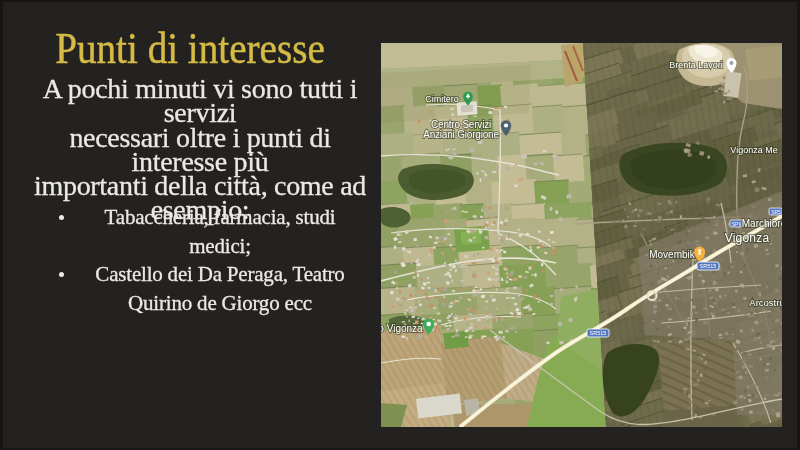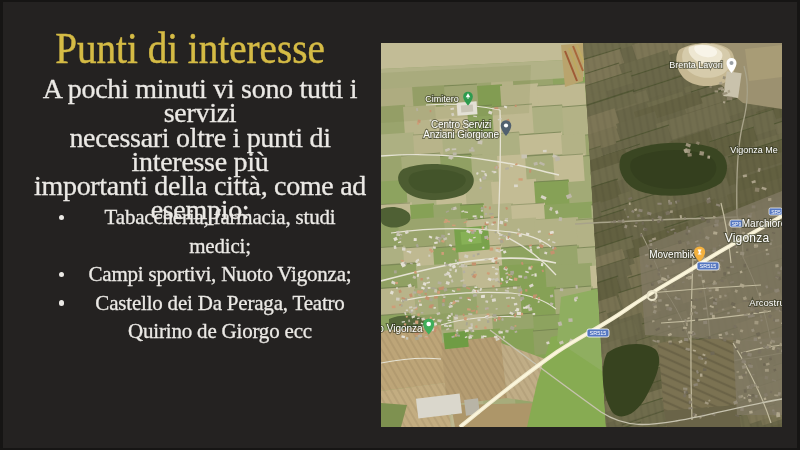--- a/index.html
+++ b/index.html
@@ -11,21 +11,20 @@
 
 <div class="t" style="left:0;top:23px;width:380px;text-align:center;font-size:45px;line-height:50px;color:#d5bb45;transform:scaleX(0.87);-webkit-text-stroke:0.5px #d5bb45">Punti di interesse</div>
 
 <div class="t" style="left:20px;top:77px;width:360px;text-align:center;font-size:28px;line-height:24.3px;letter-spacing:-0.3px;">A pochi minuti vi sono tutti i servizi<br>necessari oltre i punti di interesse più<br>importanti della città, come ad<br>esempio:</div>
 
 <div class="t" style="left:70px;top:203px;width:300px;text-align:center;font-size:21px;line-height:28.6px;letter-spacing:-0.2px;">
 
 <div style="position:relative"><span style="position:absolute;left:-11.5px;top:11.5px;width:5.5px;height:5.5px;border-radius:50%;background:#ebe9e5"></span>Tabaccheria, farmacia, studi<br>medici;</div>
 
 
-<div style="position:relative"><span style="position:absolute;left:-11.5px;top:11.5px;width:5.5px;height:5.5px;border-radius:50%;background:#ebe9e5"></span>Campi sportivi, Nuoto Vigonza;</div>
 
 <div style="position:relative"><span style="position:absolute;left:-11.5px;top:11.5px;width:5.5px;height:5.5px;border-radius:50%;background:#ebe9e5"></span>Castello dei Da Peraga, Teatro<br>Quirino de Giorgo ecc</div>
 </div>
 
 <svg width="401" height="384" viewBox="0 0 401 384" style="position:absolute;left:381px;top:43px;display:block">
  <defs>
   <pattern id="plow" width="6" height="6" patternUnits="userSpaceOnUse" patternTransform="rotate(60)">
     <line x1="0" y1="3" x2="6" y2="3" stroke="rgba(115,92,58,0.20)" stroke-width="1.4"></line>
   </pattern>
   <pattern id="steep" width="7" height="7" patternUnits="userSpaceOnUse" patternTransform="rotate(80)">

